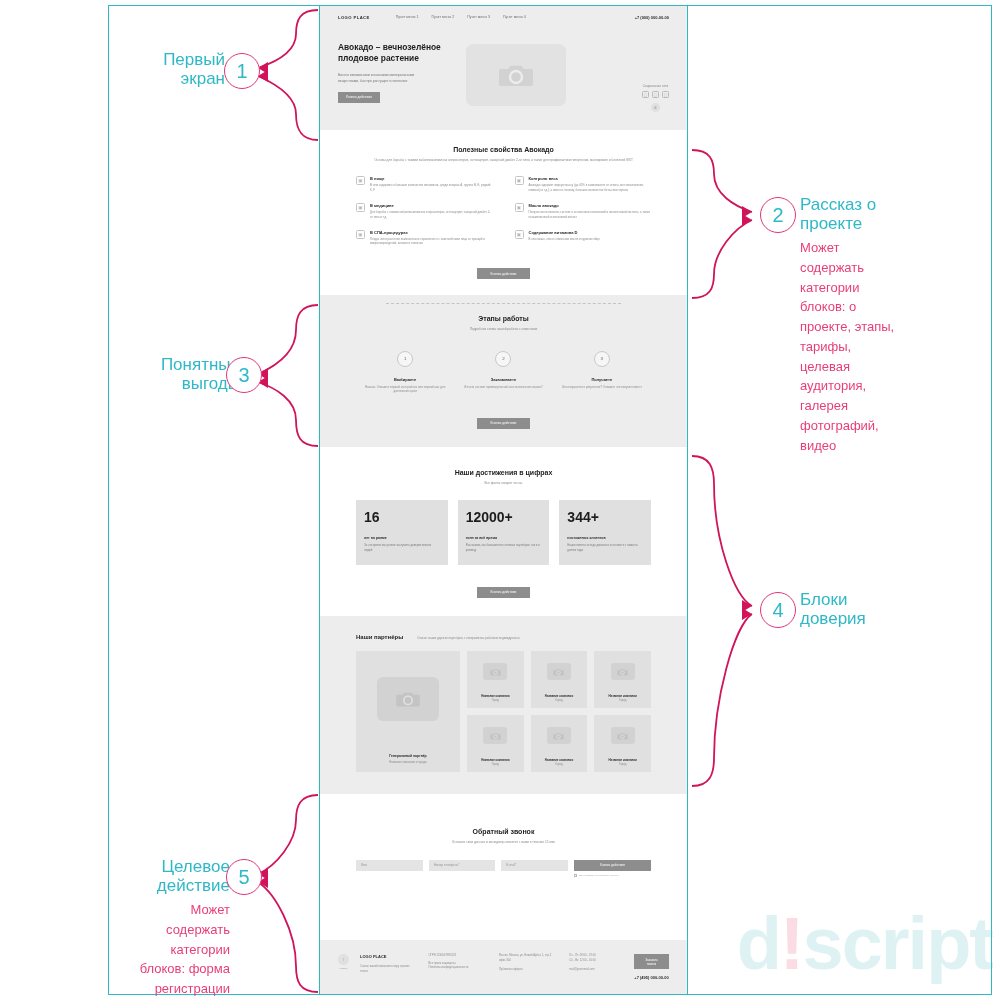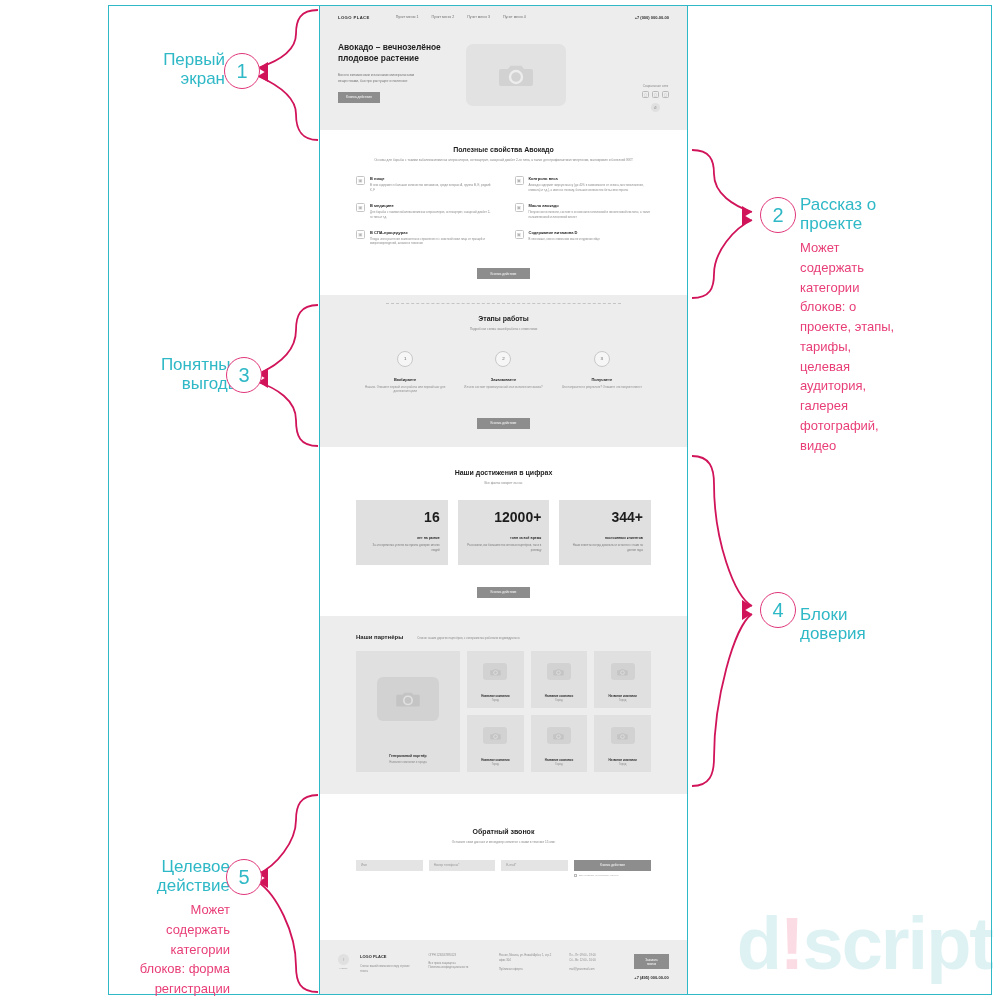--- a/index.html
+++ b/index.html
@@ -82,21 +82,21 @@
   .step{ flex:1; text-align:center; position:relative;}
   .step-num{ width:16px;height:16px;border-radius:50%;border:.8px solid #c9c9c9;background:#f6f6f6;
              margin:0 auto; display:flex;align-items:center;justify-content:center;
              font-size:4.4px; color:#5f5f5f;}
   .step-t{ font-size:4px; font-weight:bold; margin-top:10px; color:#262626;}
   .step-d{ font-size:2.9px; color:#8d8d8d; line-height:1.6; margin-top:3px; padding:0 6px;}
   .step-line{ position:absolute; top:8px; height:0; border-top:.7px dashed #c4c4c4; }
 
   
   .num-row{ display:flex; gap:10px; margin-top:14px;}
-  .num-card{ flex:1; background:#e0e0e0; padding:9px 8px 12px;text-align:right;}
+  .num-card{ flex:1; background:#e0e0e0; padding:9px 8px 12px;}
   .num-big{ font-size:14px; font-weight:bold; color:#1d1d1d;}
   .num-t{ font-size:3.5px; font-weight:bold; margin-top:11px; color:#2b2b2b;}
   .num-d{ font-size:2.8px; color:#7d7d7d; line-height:1.65; margin-top:3px;}
 
   
   .p-head{ display:flex; align-items:flex-start; gap:14px;}
   .p-title{ font-size:6px; font-weight:bold; color:#1d1d1d; white-space:nowrap;}
   .p-sub{ font-size:2.9px; color:#8d8d8d; line-height:1.7; margin-top:2px;}
   .p-body{ display:flex; gap:7px; margin-top:11px;}
   .p-main{ width:104px; background:#e0e0e0; padding:8px; display:flex; flex-direction:column;
@@ -498,21 +498,21 @@
 </div>
 
 <div class="anno left" style="left:140px; top:355px; width:100px;">
   <div class="ttl" style="white-space:pre-line;">Понятные
 выгоды</div>
 </div>
 <div class="circle" style="left:226px; top:357px;">3</div>
 
 <div class="circle" style="left:760px; top:592px;">4</div>
 <div class="anno right" style="left:800px; top:590px; width:96px;">
-  <div class="ttl" style="white-space:pre-line;margin-top:15px;">Блоки
+  <div class="ttl" style="white-space:pre-line;">Блоки
 доверия</div>
 </div>
 
 <div class="anno left" style="left:130px; top:857px; width:100px;">
   <div class="ttl" style="white-space:pre-line;">Целевое
 действие</div>
   <div class="dsc">Может содержать категории блоков: форма регистрации или подписки, призыв к действию и мотивирующая кнопка, растение</div>
 </div>
 <div class="circle" style="left:226px; top:859px;">5</div>
 

